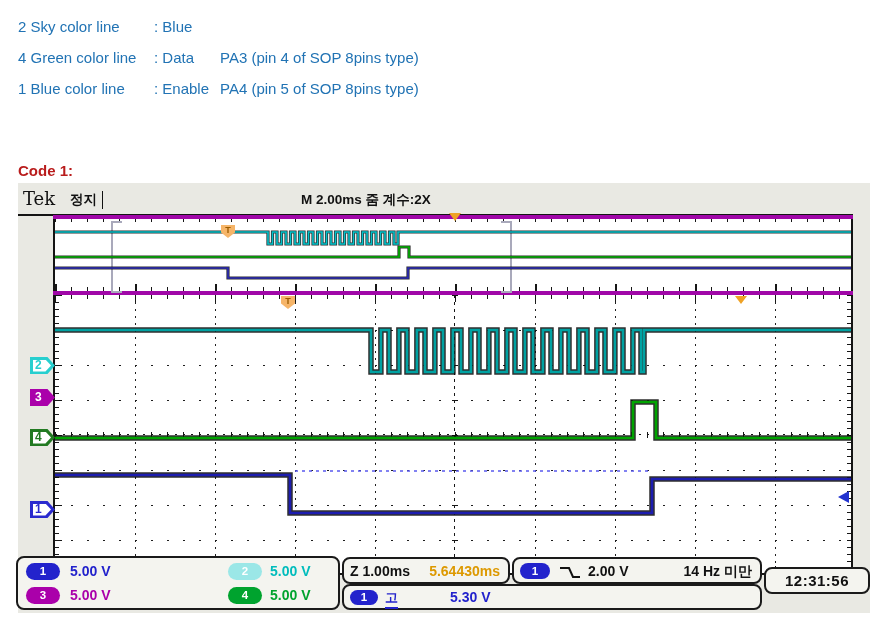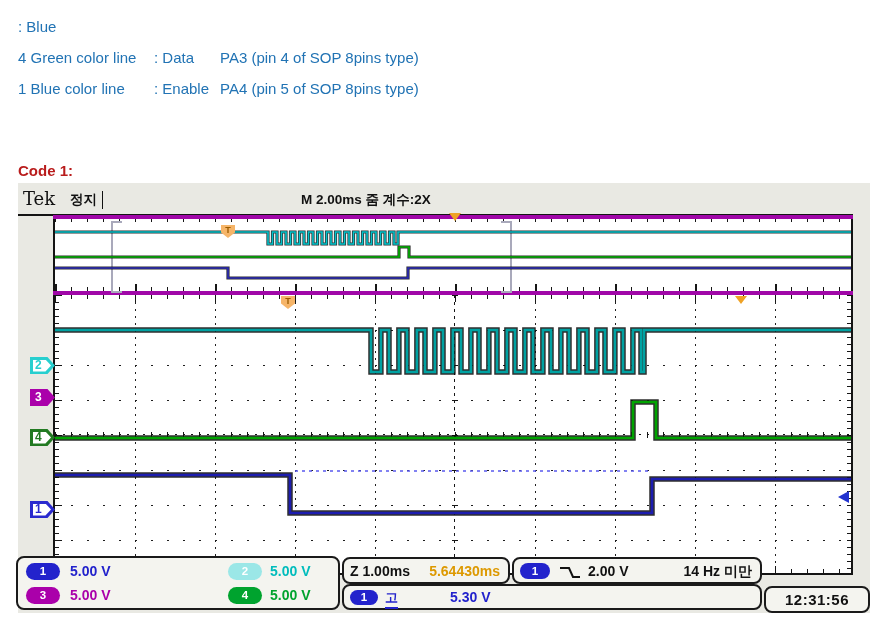--- a/index.html
+++ b/index.html
@@ -38,20 +38,21 @@
   .pill{position:absolute;border-radius:9px;color:#fff;font-weight:bold;font-size:11.5px;text-align:center;z-index:6;}
   .val{position:absolute;font-weight:bold;white-space:nowrap;}
   .edge-glyph{position:absolute;}
   .meas-label{font-weight:bold;border-bottom:2px solid #2222cc;}
 </style>
 </head>
 <body>
 
 <div class="anno">
   <div class="row">
+    <span class="c1">2 Sky color line</span>
     <span class="c2">: Blue</span>
   </div>
   <div class="row">
     <span class="c1">4 Green color line</span>
     <span class="c2">: Data</span>
     <span>PA3 (pin 4 of SOP 8pins type)</span>
   </div>
   <div class="row">
     <span class="c1">1 Blue color line</span>
     <span class="c2">: Enable</span>
@@ -174,16 +175,16 @@
     <span class="val" style="left:74px;top:4px;color:#111;">2.00 V</span>
     <span class="val" style="right:8px;top:4px;color:#111;">14 Hz 미만</span>
   </div>
 
   <div class="rbox" style="left:324px;top:401px;width:420px;height:26px;">
     <span class="pill" style="left:6px;top:4px;width:28px;height:15px;line-height:15px;background:#2323cc;">1</span>
     <span class="val meas-label" style="left:41px;top:3px;color:#2222cc;font-size:13px;">고</span>
     <span class="val" style="left:106px;top:3px;color:#2222cc;">5.30 V</span>
   </div>
 
-  <div class="rbox" style="left:746px;top:403px;width:106px;height:27px;text-align:center;">
+  <div class="rbox" style="left:746px;top:384px;width:106px;height:27px;text-align:center;">
     <span style="font-size:15px;font-weight:600;letter-spacing:0.5px;line-height:24px;">12:31:56</span>
   </div>
 </div>
 
 </body></html>

